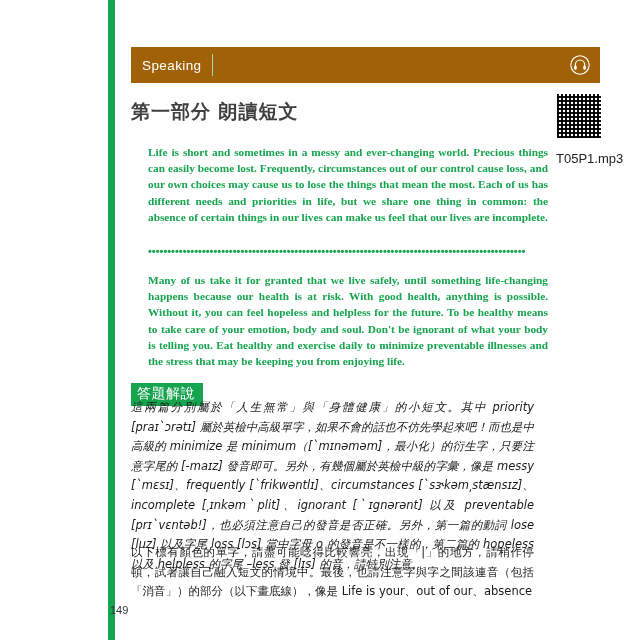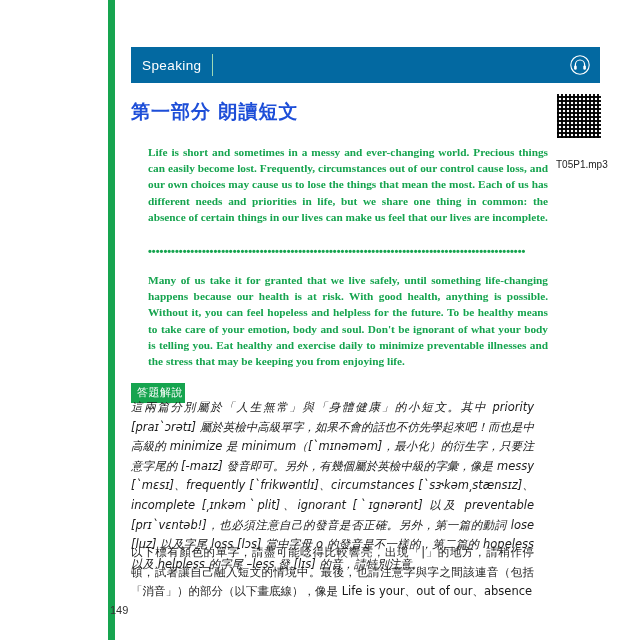--- a/index.html
+++ b/index.html
@@ -39,21 +39,21 @@
     background: #ffffff;
   }
 
   
   .header {
     position: absolute;
     left: 131px;
     top: 47px;
     width: 469px;
     height: 36px;
-    background: #0369a1;
+    background: #a16207;
     display: flex;
     align-items: center;
   }
   .header .speaking {
     color: #ffffff;
     font-size: 13.5px;
     letter-spacing: 0.4px;
     padding-left: 11px;
     padding-right: 10px;
     font-family: "Liberation Sans", sans-serif;
@@ -79,21 +79,21 @@
     height: 20px;
   }
 
   
   .section-title {
     position: absolute;
     left: 131px;
     top: 99px;
     font-size: 19px;
     font-weight: bold;
-    color: #1d4ed8;
+    color: #404040;
     font-family: "DejaVu Sans", sans-serif;
     letter-spacing: 1px;
   }
 
   
   .qr-wrap {
     position: absolute;
     right: 38px;
     top: 93px;
     width: 46px;
@@ -102,23 +102,23 @@
   .qr {
     width: 44px;
     height: 44px;
     background:
       repeating-linear-gradient(90deg, #111 0 2px, #fff 2px 4px),
       repeating-linear-gradient(0deg, #111 0 2px, #fff 2px 4px);
     background-blend-mode: multiply;
     border: 1px solid #fff;
   }
   .qr-label {
-    font-size: 10px;
+    font-size: 13px;
     color: #222;
-    margin-top: 20px;
+    margin-top: 12px;
     font-family: "Liberation Sans", sans-serif;
   }
 
   
   .para-en {
     position: absolute;
     left: 148px;
     width: 400px;
     color: #16a44f;
     font-size: 11.3px;
@@ -144,22 +144,22 @@
     font-family: "Liberation Sans", sans-serif;
   }
 
   
   .badge {
     position: absolute;
     left: 131px;
     top: 383px;
     background: #16a44f;
     color: #ffffff;
-    font-size: 11px;
-    padding: 2px 2px 3px 6px;
+    font-size: 14px;
+    padding: 2px 8px 3px 6px;
     font-family: "DejaVu Sans", sans-serif;
     letter-spacing: 0.5px;
   }
 
   
   .para-cn {
     position: absolute;
     left: 131px;
     width: 403px;
     color: #1a1a1a;

